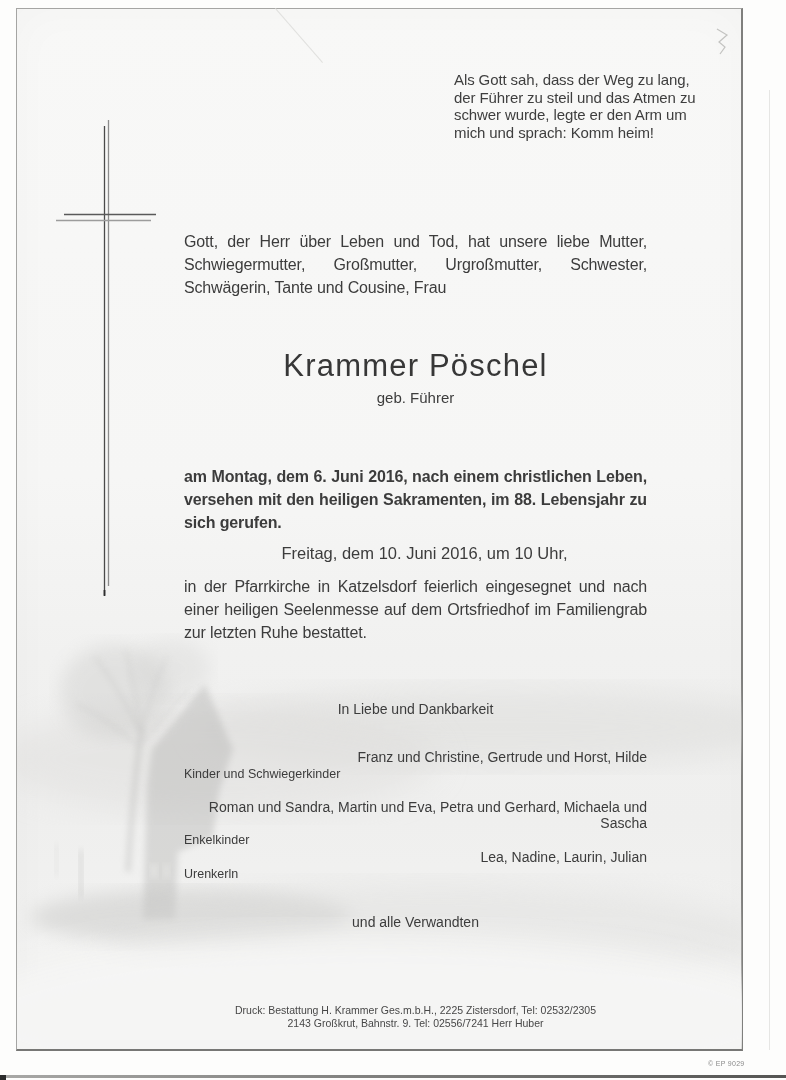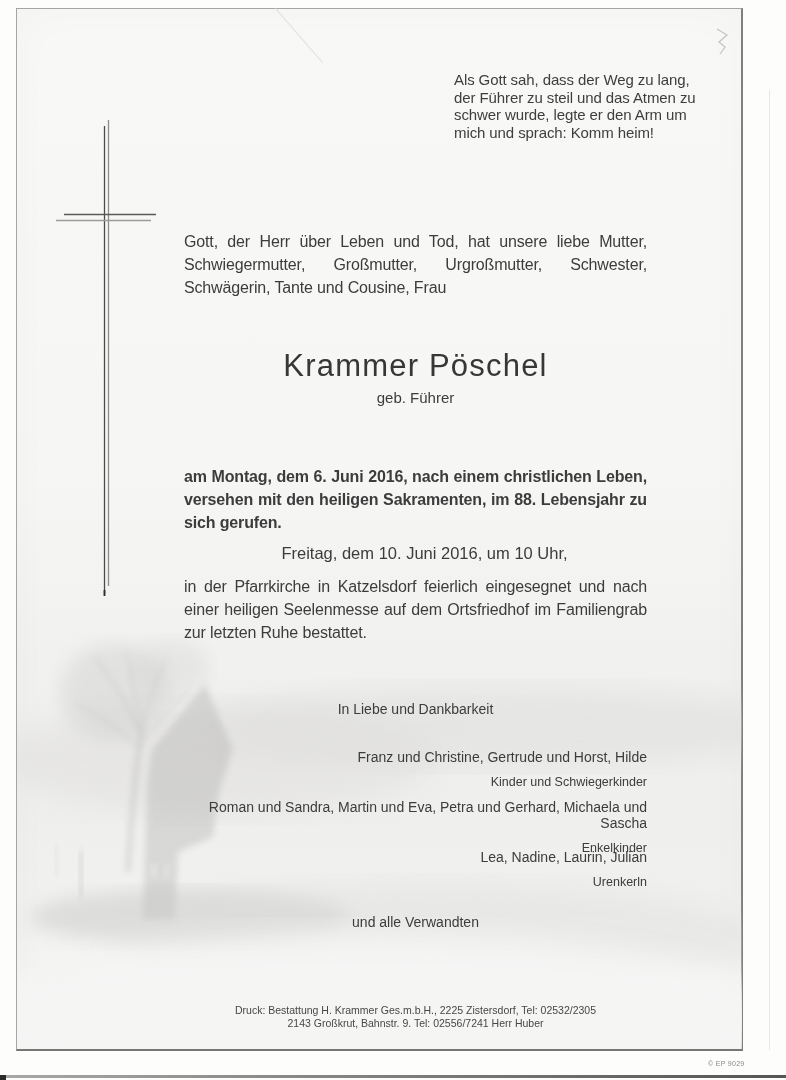--- a/index.html
+++ b/index.html
@@ -52,21 +52,21 @@
   #name     { top:339px; text-align:center; font-size:31px; font-weight:normal;
               letter-spacing:1.2px; color:#373737; }
   #maiden   { top:380px; text-align:center; font-size:15px; }
   #death    { top:456px;font-weight:bold; }
   #announce { top:507px; font-size:16px; letter-spacing:-0.15px; }
   #fdate    { top:535px; text-align:center; font-size:16.5px; padding-left:18px; }
   #funeral  { top:566px; }
   #gratitude{ top:692px; text-align:center; font-size:14px; }
 
   .mourner .names    { text-align:right; font-size:14px; line-height:16px; }
-  .mourner .relation { text-align:right; font-size:12.5px; line-height:14px; margin-top:10px; }
+  .mourner .relation { text-align:left; font-size:12.5px; line-height:14px; margin-top:2px; }
   #m1 { top:740px; } #m2 { top:790px; } #m3 { top:840px; }
 
   #closing { top:905px; text-align:center; font-size:14px; }
   #footer  { top:995px; text-align:center; font-size:10.5px; line-height:12.5px; color:#474747; }
 
   #printcode {
     position:absolute; left:708px; top:1060px;
     font-size:7px; color:#8a8a8a; letter-spacing:.3px;
   }
 

